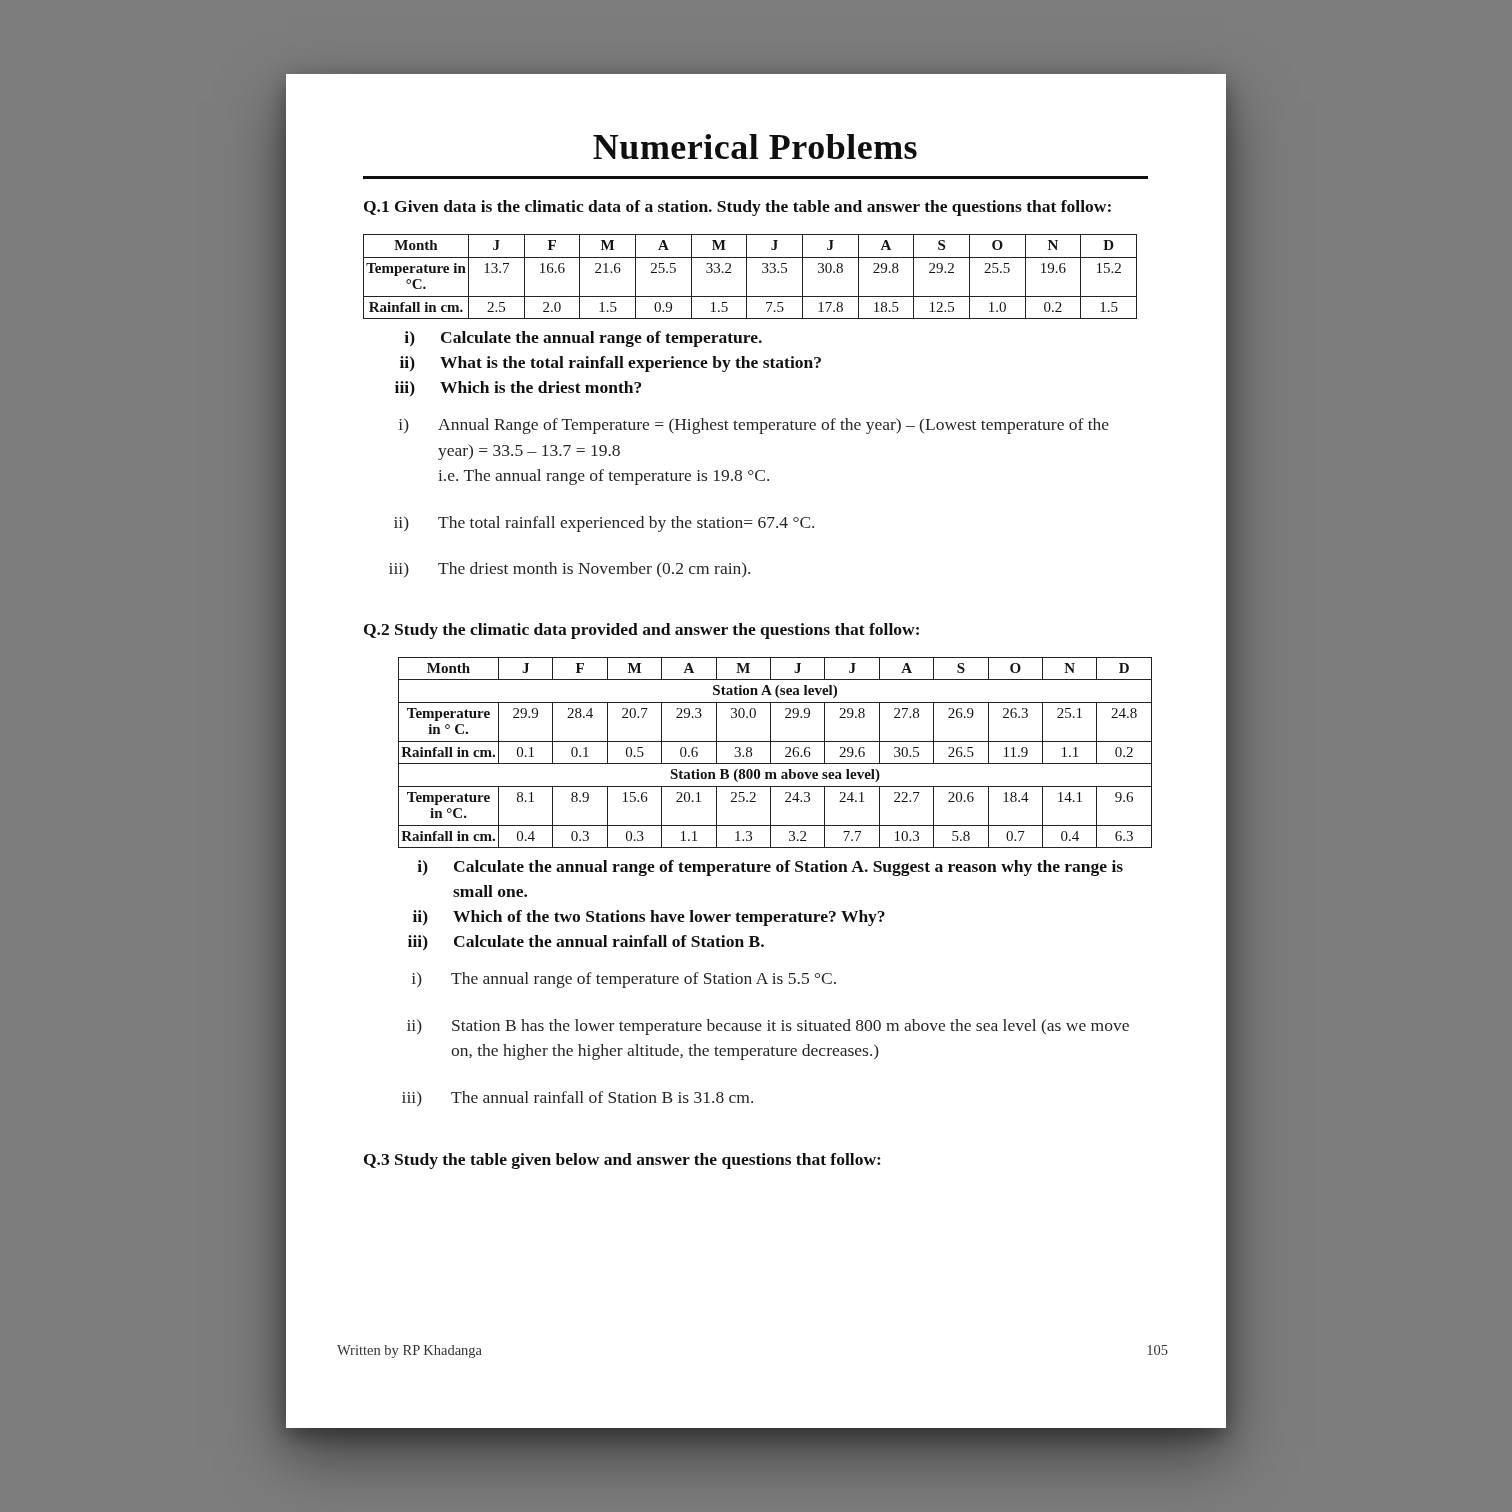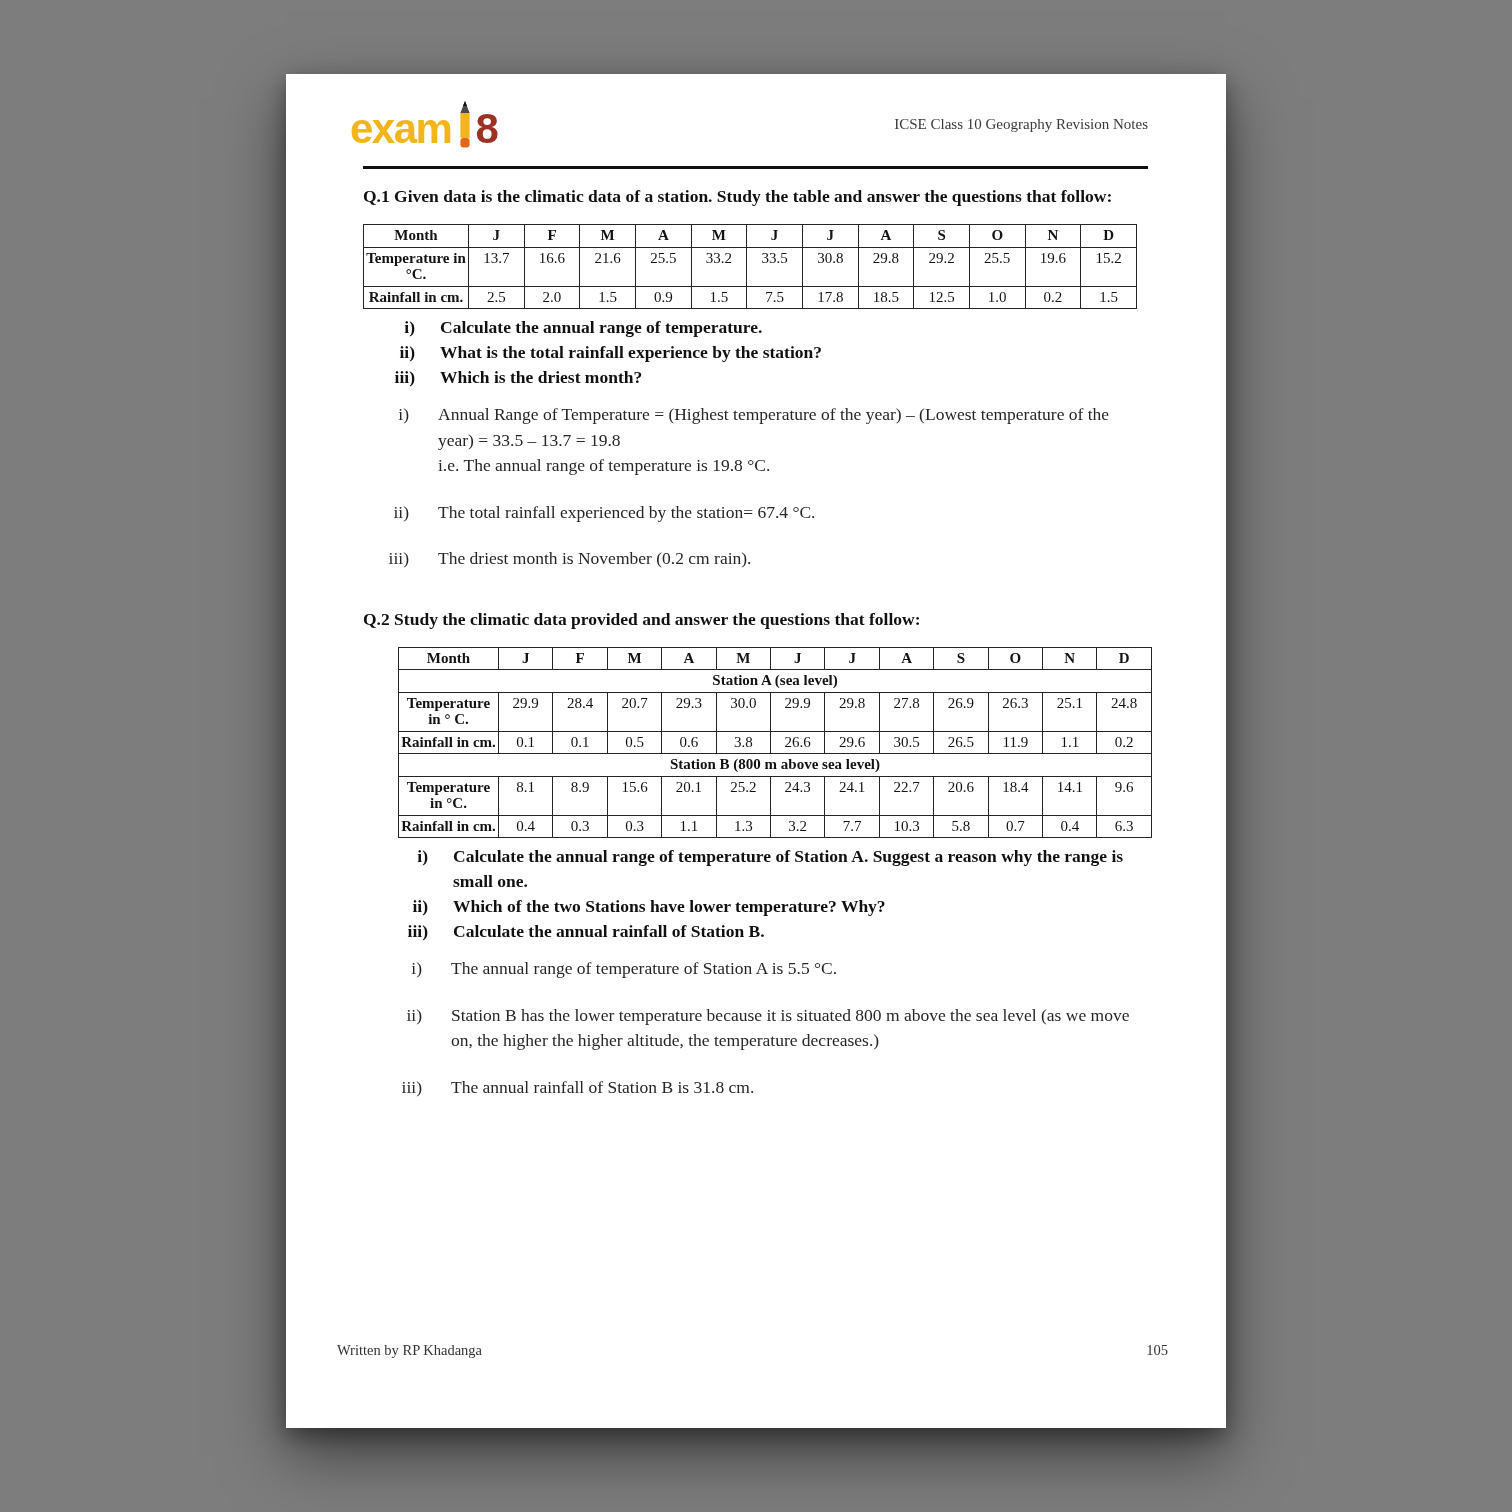--- a/index.html
+++ b/index.html
@@ -68,34 +68,22 @@
     position:absolute; left:51px; right:58px; top:1268px;
     display:flex; justify-content:space-between;
     font-size:14.5px; color:#333;
   }
 </style>
 </head>
 <body>
 
 <div class="page">
 
-  <div class="page-header">
-    <div class="logo">
-      <span class="logo-word">exam</span>
-      <svg class="pencil" width="16" height="50" viewBox="0 0 16 50">
-        <polygon points="8,1 12.6,13 3.4,13" fill="#4a4a4a"></polygon>
-        <polygon points="8,1 10,6 6,6" fill="#121212"></polygon>
-        <rect x="3.4" y="13" width="9.2" height="25" fill="#f2b51c"></rect>
-        <rect x="3.4" y="38" width="9.2" height="9.5" rx="3" fill="#e2661f"></rect>
-      </svg>
-      <span class="logo-digit">8</span>
-    </div>
-    <div class="header-right">ICSE Class 10 Geography Revision Notes</div>
-  </div>
-
+
+  <h1 class="title">Numerical Problems</h1>
   <div class="rule"></div>
 
   <p class="q-heading">Q.1 Given data is the climatic data of a station. Study the table and answer the questions that follow:</p>
   <div id="q1-table-wrap">
       <table class="data-table t1">
         <colgroup>
           <col style="width:105px">
           <col>
           <col>
           <col>
@@ -325,18 +313,19 @@
         </div>
       </div>
       <div class="a-item">
         <span class="num">iii)</span>
         <div class="body">
           <div>The annual rainfall of Station B is 31.8 cm.</div>
         </div>
       </div>
     </div>
 
+  <p class="q-heading mt-q3">Q.3 Study the table given below and answer the questions that follow:</p>
 
   <div class="page-footer">
     <span>Written by RP Khadanga</span>
     <span>105</span>
   </div>
 </div>
 
 </body></html>

